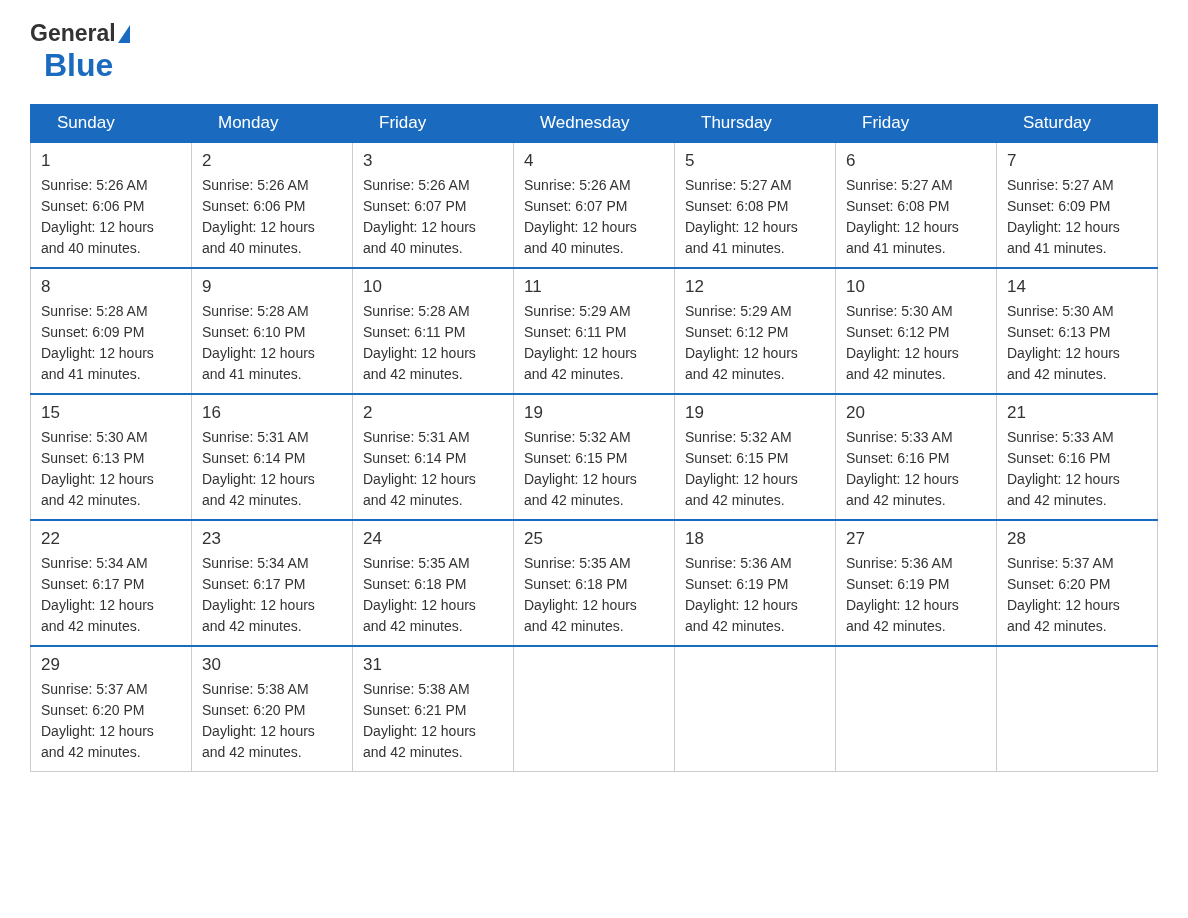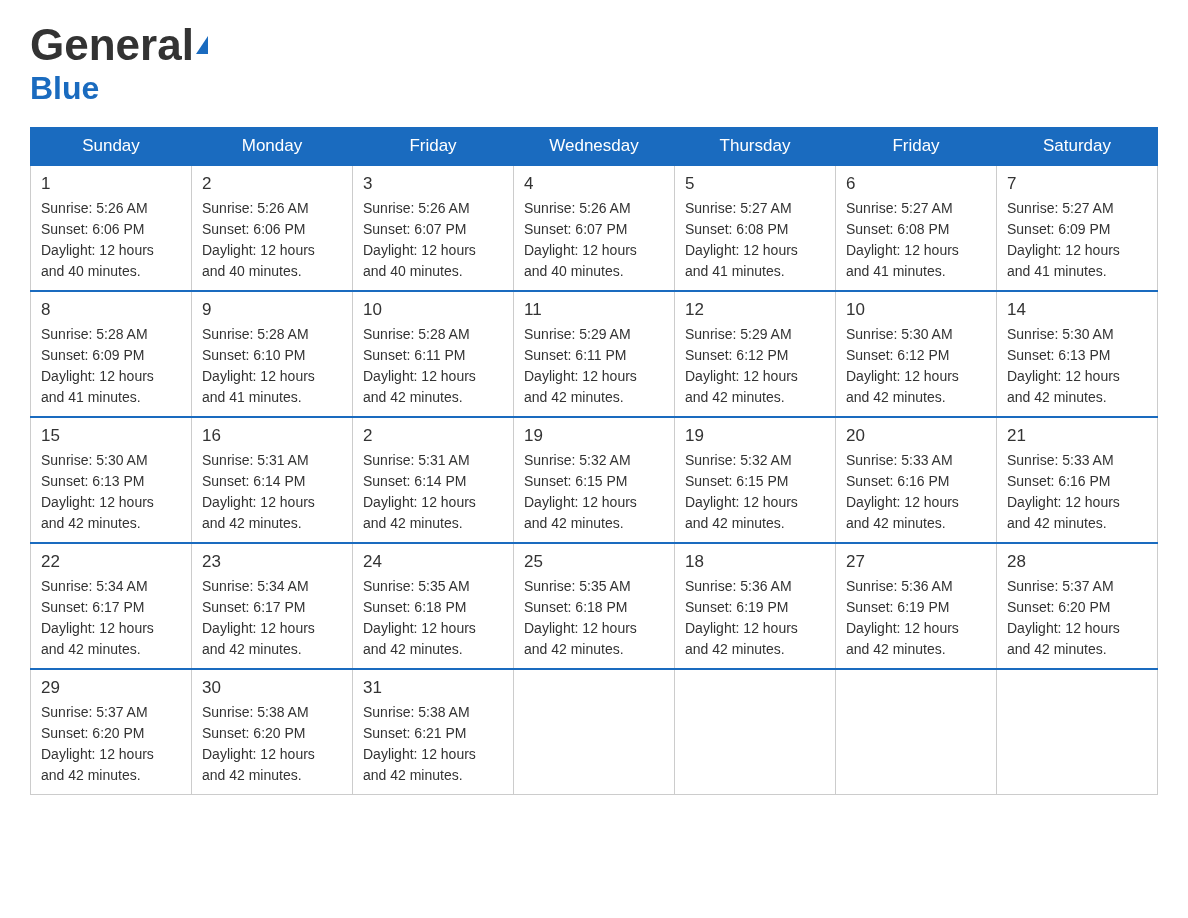--- a/index.html
+++ b/index.html
@@ -51,22 +51,22 @@
     table {
       width: 100%;
       border-collapse: collapse;
       table-layout: fixed;
     }
     thead th {
       background-color: #1a6bbf;
       color: #fff;
       font-size: 17px;
       font-weight: normal;
-      padding: 8px 18px;
-      text-align: center;
+      padding: 8px 26px;
+      text-align: left;
       border: 1px solid #1a6bbf;
     }
     tbody td {
       vertical-align: top;
       padding: 8px 10px;
       border: 1px solid #ccc;
       border-top: 2px solid #1a6bbf;
       font-size: 13px;
       color: #333;
       height: 110px;
@@ -84,24 +84,24 @@
     tbody tr td:empty {
       border-top: 2px solid #1a6bbf;
     }
   </style>
 </head>
 <body>
 
 <div class="header">
   <div class="logo">
     <div class="logo-row">
-      <span style="font-size:44px;font-weight:bold;color:#333;">General</span>
+      <span style="font-size:23px;font-weight:bold;color:#333;">General</span>
       <span class="logo-triangle"></span>
     </div>
-    <div style="font-size:32px;font-weight:bold;color:#1a6bbf;margin-left:0;">Blue</div>
+    <div style="font-size:32px;font-weight:bold;color:#1a6bbf;margin-left:14px;">Blue</div>
   </div>
   <div class="title-section">
     <div class="month-title"></div>
     <div class="location"></div>
   </div>
 </div>
 
 <table>
   <thead>
     <tr id="header-row">

